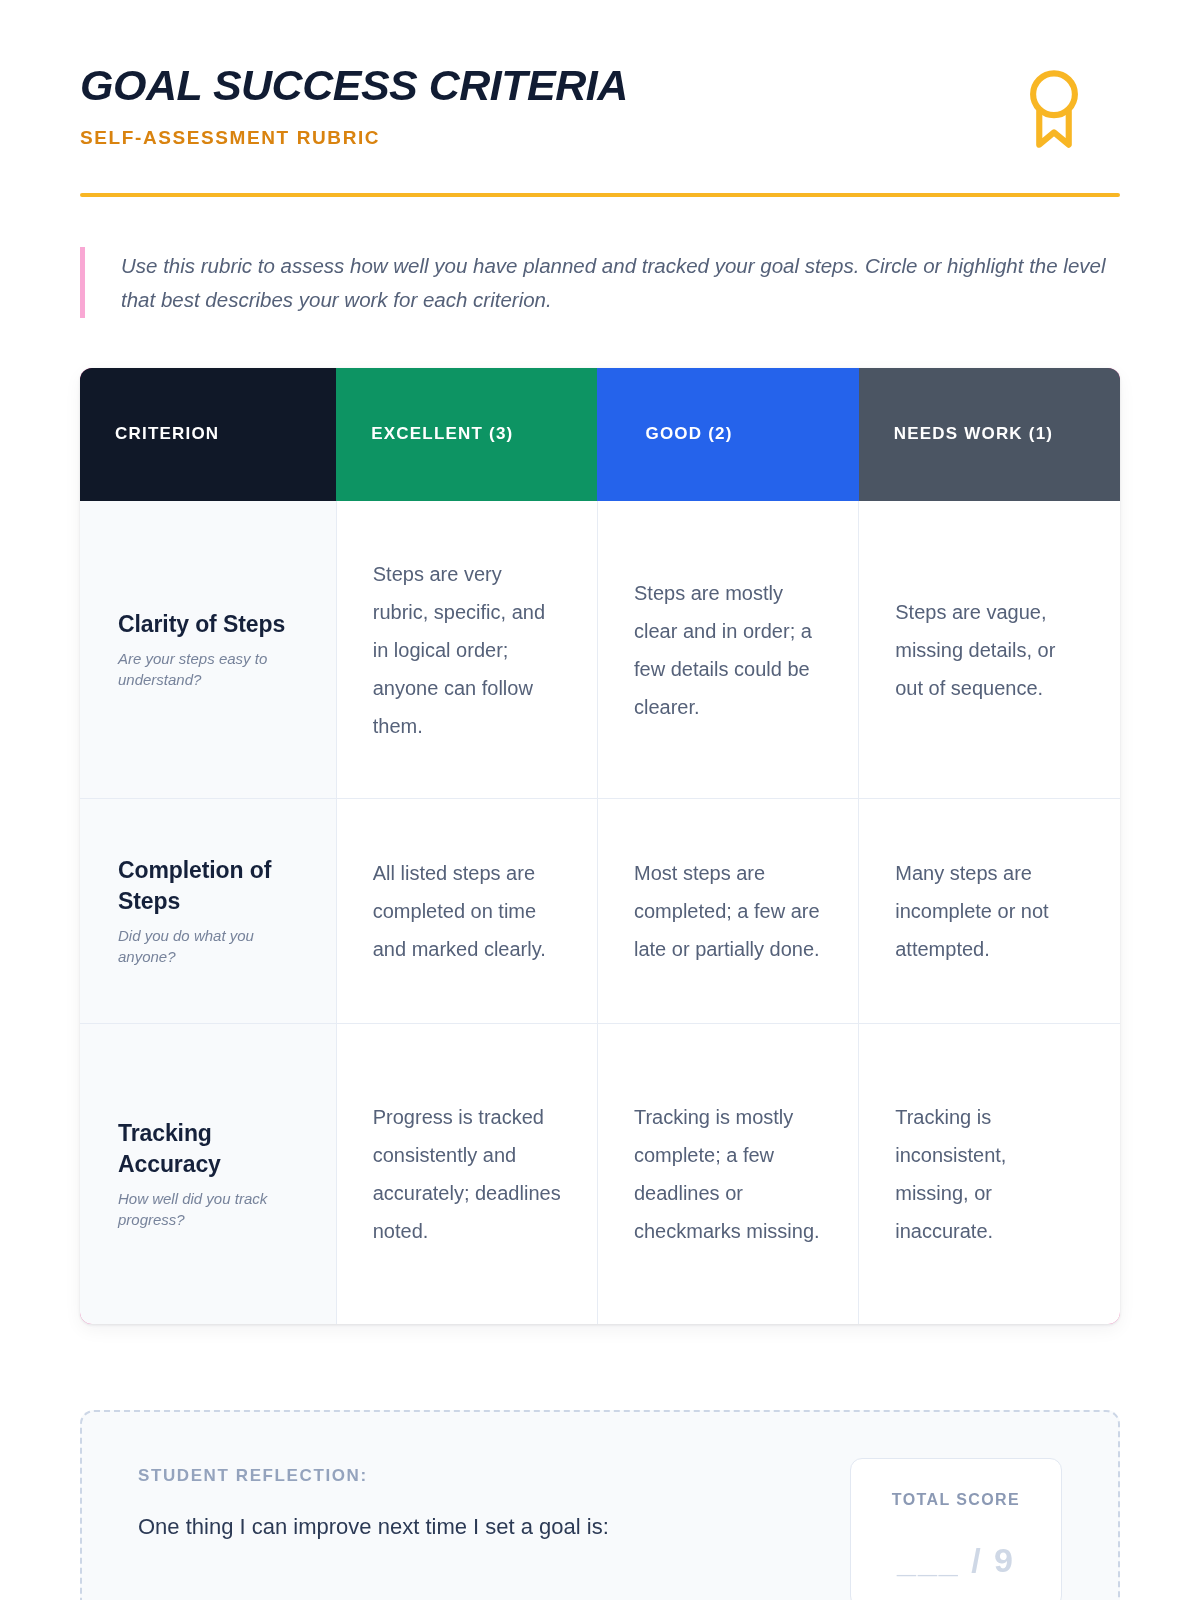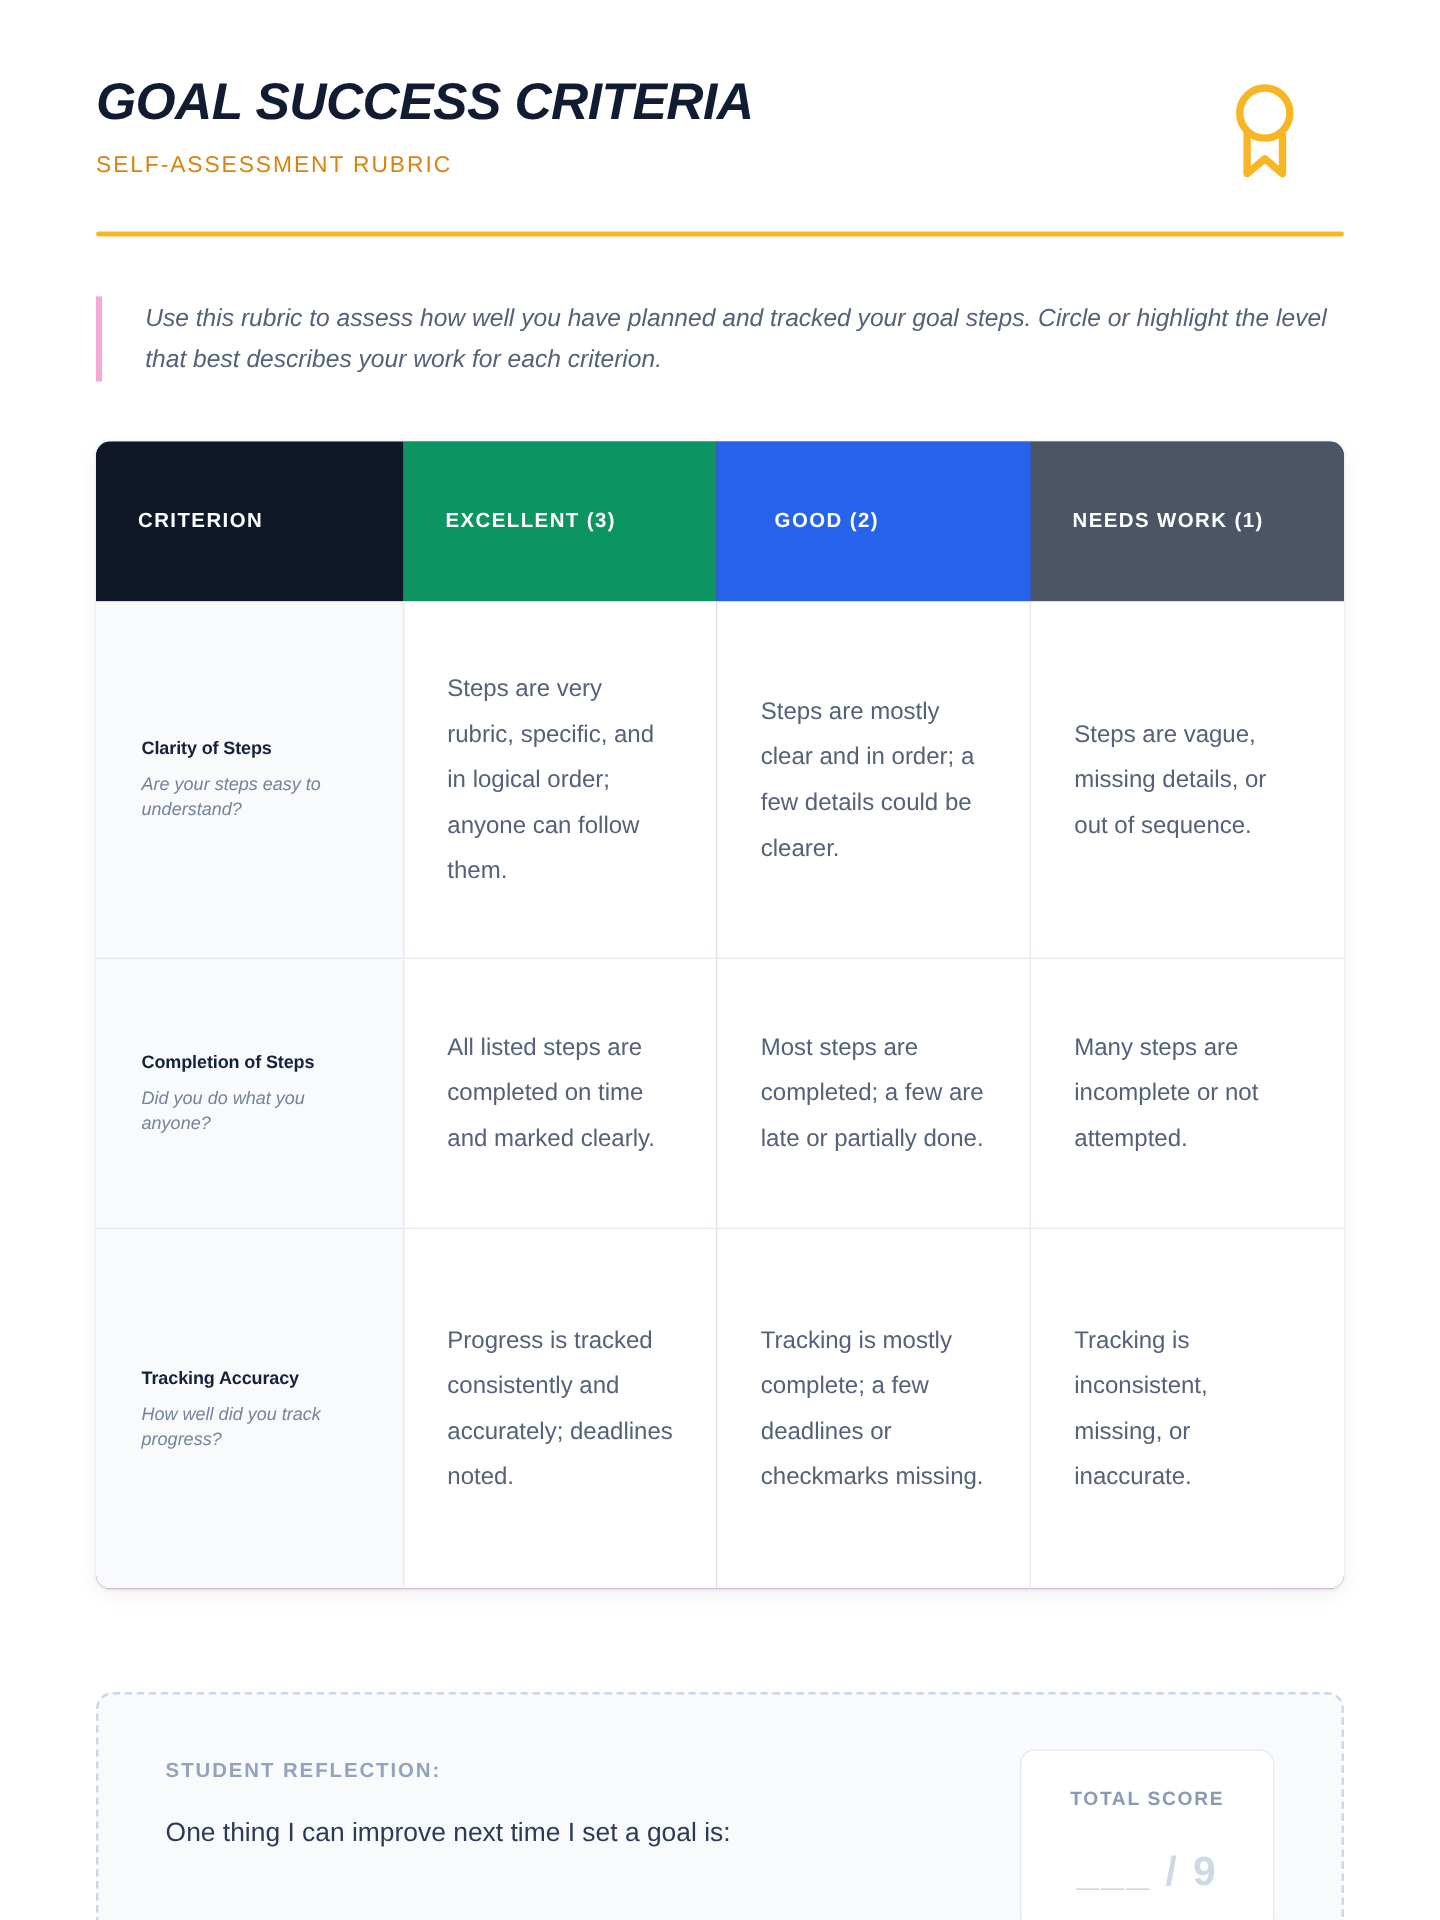--- a/index.html
+++ b/index.html
@@ -35,21 +35,21 @@
     font-size: 43px;
     font-weight: 700;
     font-style: italic;
     letter-spacing: -0.5px;
     color: #111c33;
     margin: 0;
     line-height: 1.08;
   }
   .doc-subtitle {
     font-size: 19px;
-    font-weight: 400;
+    font-weight: 700;
     letter-spacing: 1.6px;
     color: #d9830f;
     margin: 19px 0 0 0;
     text-transform: uppercase;
   }
   .badge-icon {
     position: absolute;
     right: 28px;
     top: 66px;
     width: 76px;
@@ -76,21 +76,21 @@
     color: #556179;
   }
 
   
   .rubric {
     margin-top: 50px;
     width: 1040px;
     border-radius: 12px;
     overflow: hidden;
     box-shadow: 0 1px 3px rgba(15,23,42,0.10), 0 6px 18px rgba(15,23,42,0.05);
-    background: #701a75;
+    background: #ec4899;
   }
   .rubric table {
     width: 100%;
     border-collapse: collapse;
     table-layout: fixed;
   }
   col.c-criterion { width: 256px; }
   col.c-level     { width: 261px; }
 
   thead th {
@@ -122,21 +122,21 @@
     background: #ffffff;
   }
   tbody tr:last-child td { border-bottom: none; }
   tbody td:last-child { border-right: none; }
 
   td.criterion-cell {
     background: #f8fafc;
     padding: 26px 38px;
   }
   .criterion-name {
-    font-size: 15px;
+    font-size: 23px;
     font-weight: 700;
     color: #15213b;
     line-height: 1.33;
     letter-spacing: -0.1px;
   }
   .criterion-hint {
     margin-top: 9px;
     font-size: 15px;
     font-style: italic;
     line-height: 1.4;

